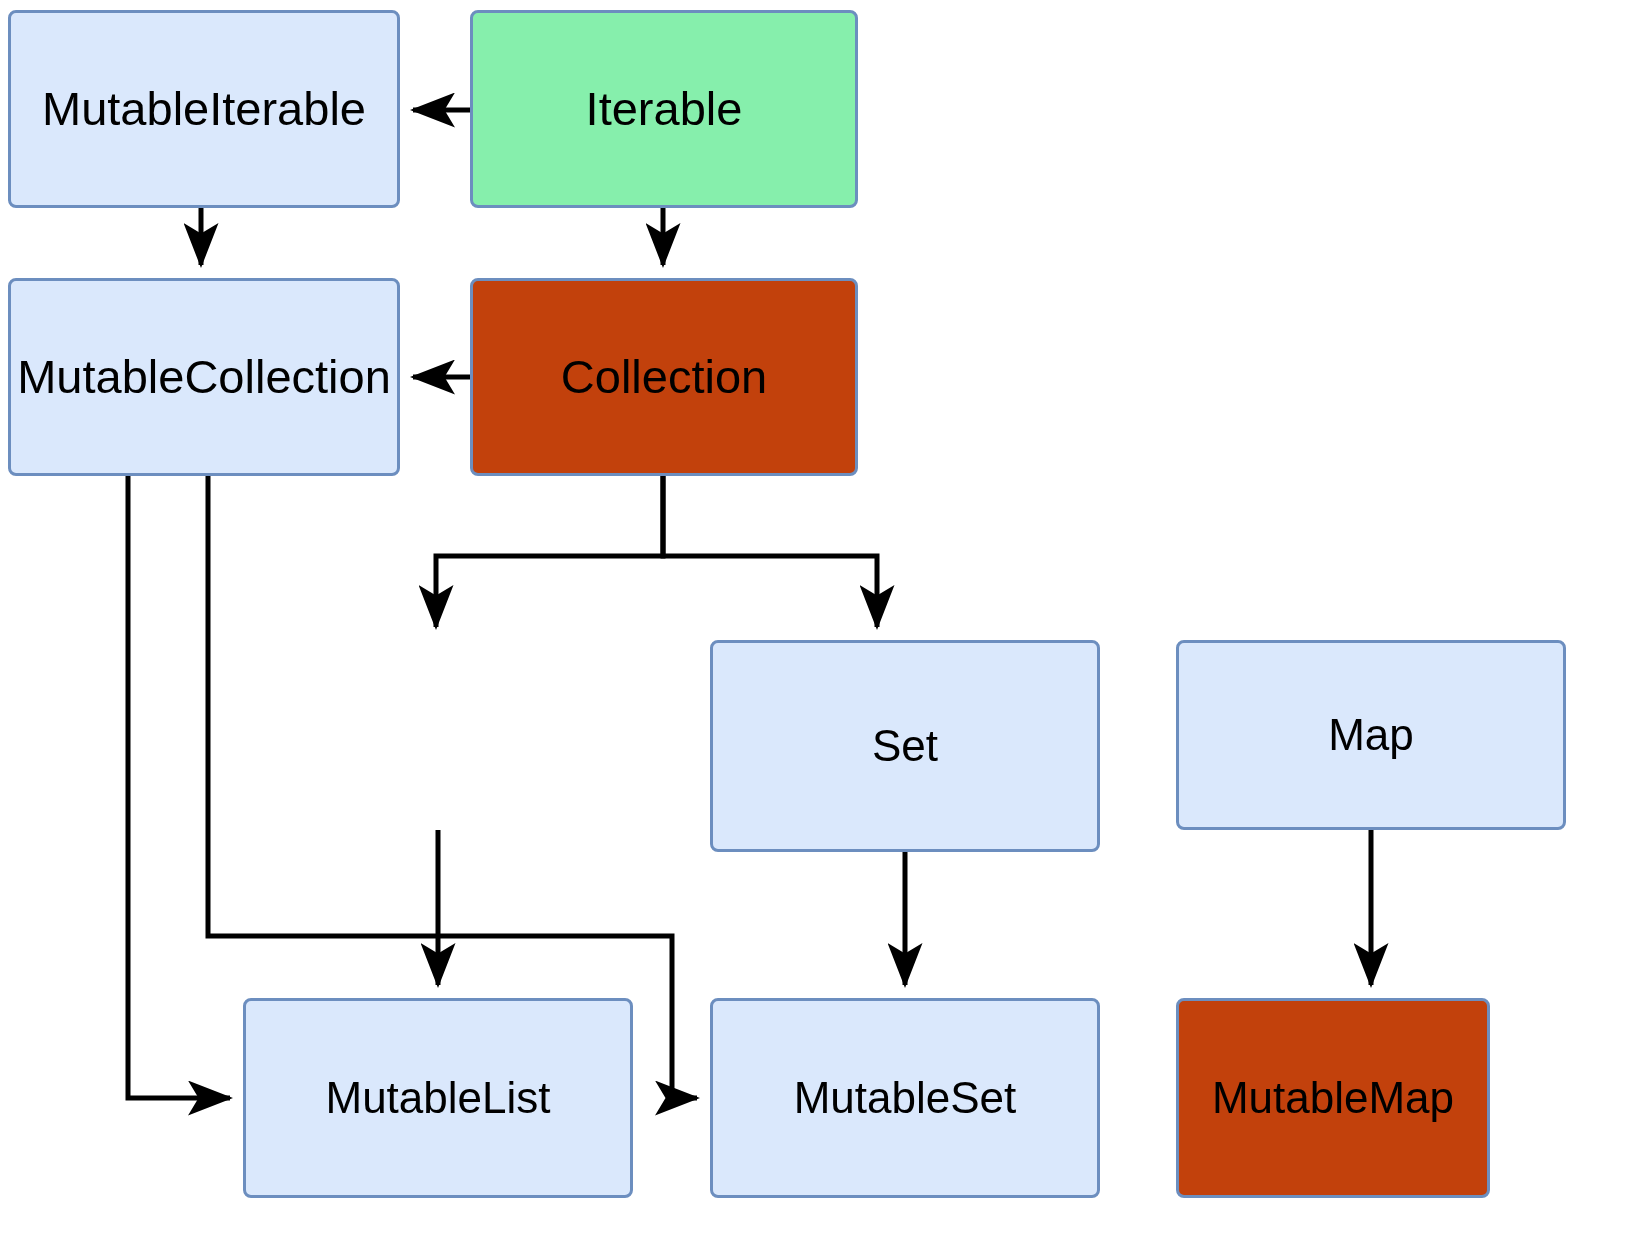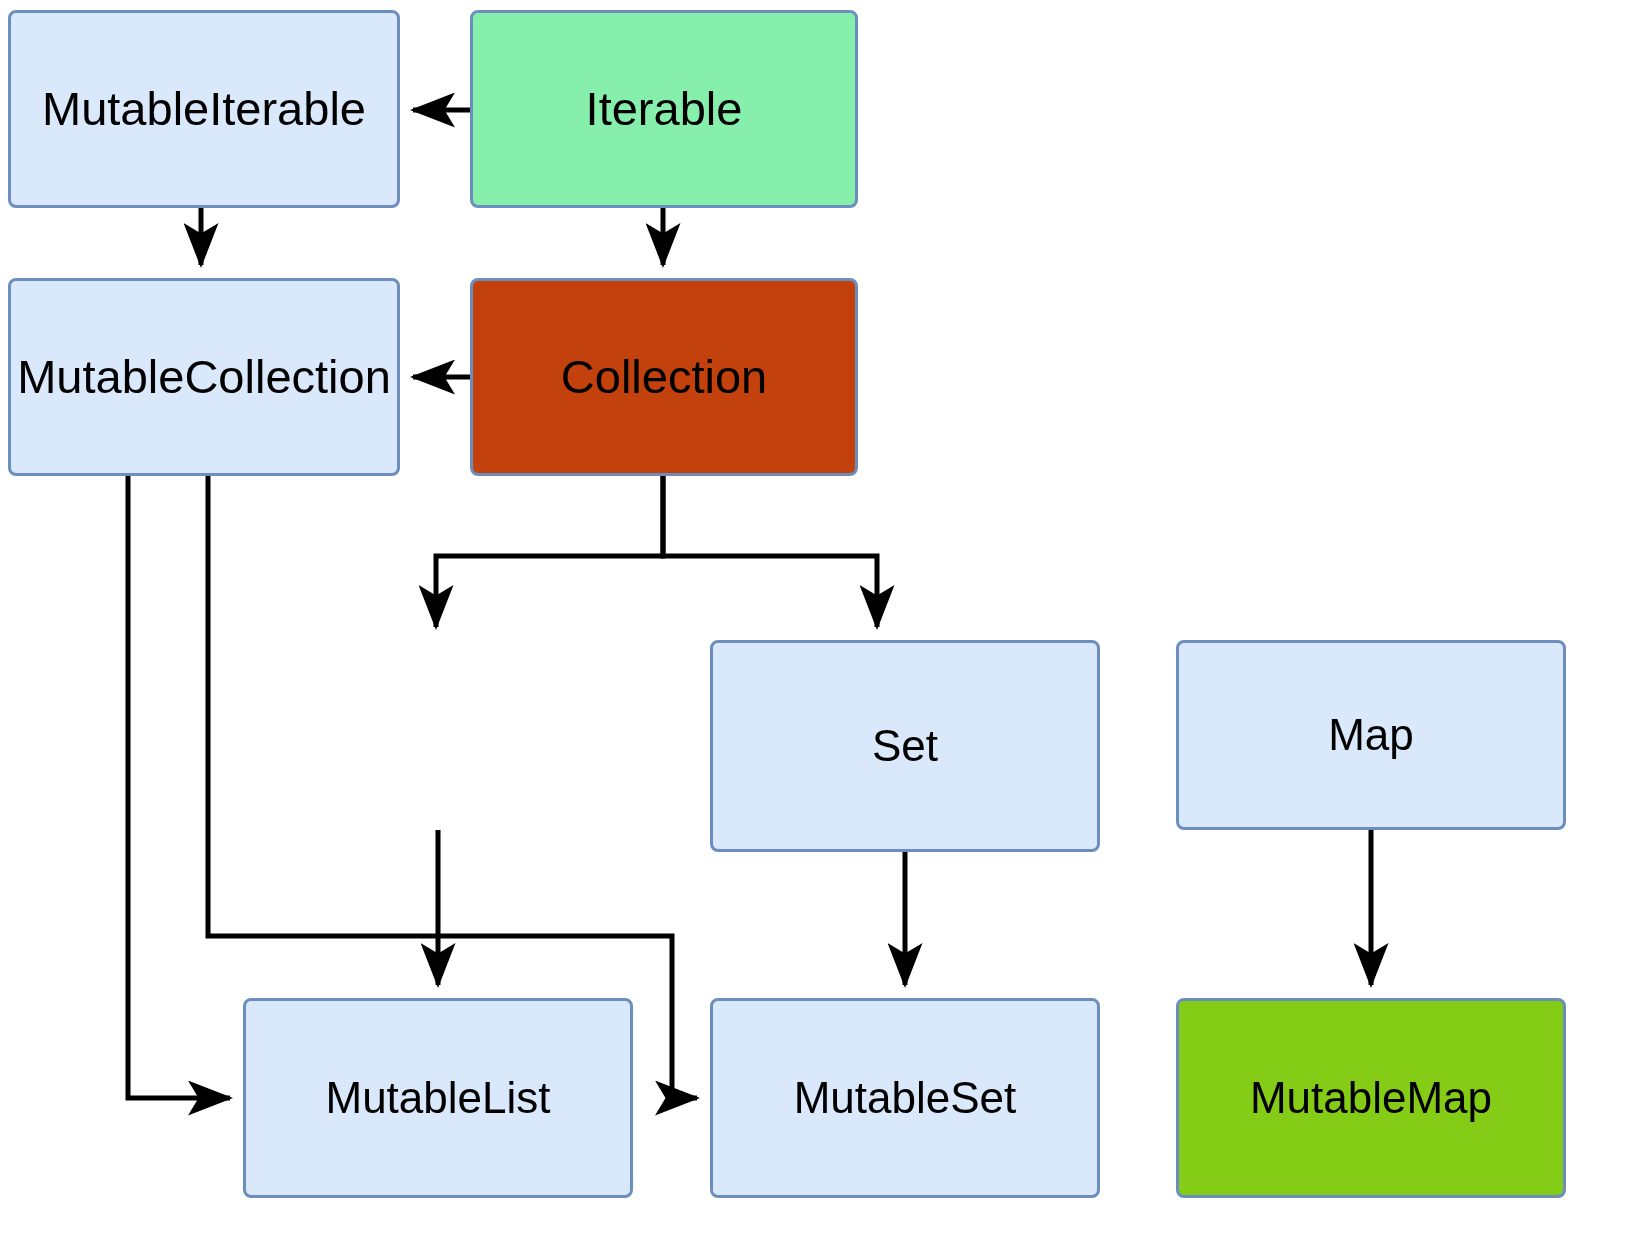--- a/index.html
+++ b/index.html
@@ -105,17 +105,17 @@
   </div>
 
   <div class="node" style="left:243px; top:998px; width:390px; height:200px; background:#dae8fc; border:3px solid #6c8ebf; font-size:44px;">
     <span class="node-label">MutableList</span>
   </div>
 
   <div class="node" style="left:710px; top:998px; width:390px; height:200px; background:#dae8fc; border:3px solid #6c8ebf; font-size:44px;text-align:right;">
     <span class="node-label">MutableSet</span>
   </div>
 
-  <div class="node" style="left:1176px; top:998px; width:390px; height:200px; background:#84cc16; border:3px solid #6c8ebf; font-size:44px;">
+  <div class="node" style="left:1176px; top:998px; width:314px; height:200px; background:#c2410c; border:3px solid #6c8ebf; font-size:44px;">
     <span class="node-label">MutableMap</span>
   </div>
 
 </div>
 
 </body></html>

